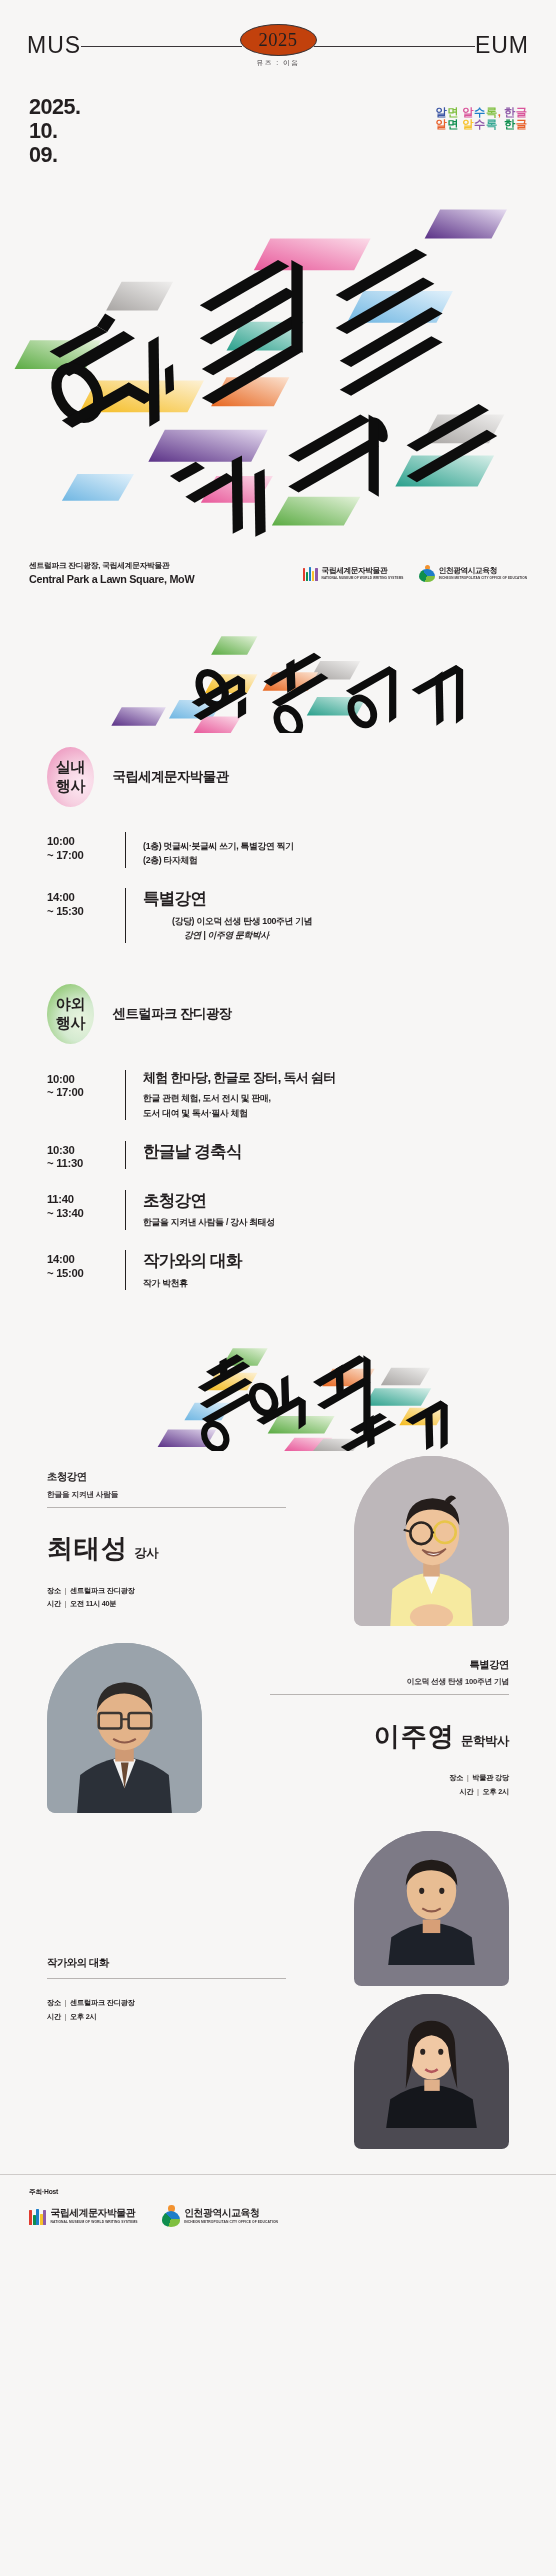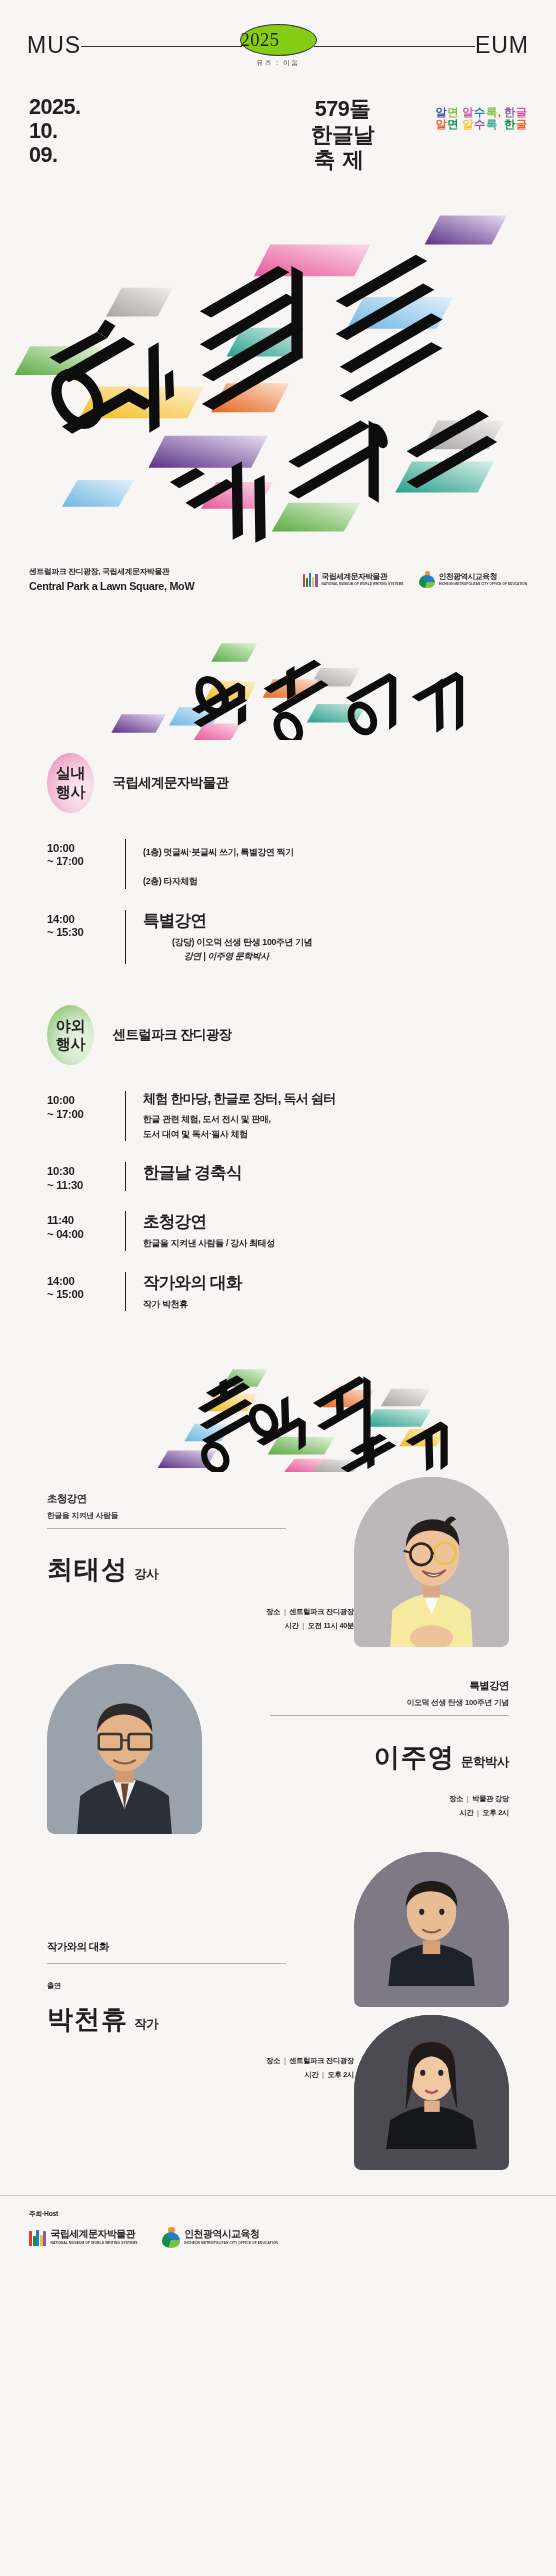--- a/index.html
+++ b/index.html
@@ -12,21 +12,21 @@
   }
   .page { width: 556px; min-height: 3177px; position: relative; background: #f7f6f5; overflow: hidden; }
 
   
   .masthead { padding: 24px 27px 0; display: flex; align-items: center; gap: 0; }
   .mast-word { font-size: 23px; letter-spacing: 1px; font-weight: 400; color: #231f20; font-family: "Liberation Sans", sans-serif; }
   .mast-rule { flex: 1; height: 0.5px; background: #3a3538; }
   .mast-badge { position: relative; display: flex; flex-direction: column; align-items: center; margin: 0 -2.1px; }
   .mast-oval {
     width: 77px; height: 32px; border: 0.8px solid #3a3538; border-radius: 50%;
-    display: flex; align-items: center; justify-content: flex-start; background: #84cc16;
+    display: flex; align-items: center; justify-content: center; background: #c2410c;
   }
   .mast-year { font-size: 18.5px; font-family: "Liberation Serif", serif; letter-spacing: 0.5px; }
   .mast-sub { font-size: 6.7px; letter-spacing: 1.5px; margin-top: 2.6px; color: #3a3538; }
 
   
   .toprow { display: flex; padding: 27px 29px 0; position: relative; }
   .date-col { width: 129px; }
   .date-line { font-size: 21.6px; font-weight: 700; line-height: 1.12; letter-spacing: -0.5px; }
   .fest-col { flex: 1; text-align: center; padding-top: 1px; }
   .fest-line { font-size: 21.6px; font-weight: 700; line-height: 1.2; letter-spacing: -0.5px; }
@@ -91,21 +91,21 @@
   .spk-info { flex: 1; }
   .spk.rev .spk-info { text-align: right; }
   .spk-role { font-size: 10.3px; font-weight: 800; letter-spacing: -0.4px; }
   .spk-topic { font-size: 7.7px; font-weight: 600; letter-spacing: -0.2px; margin-top: 5.2px; color: #3a3538; }
   .spk-rule { height: 0.5px; background: #b8b4b2; margin: 7.2px 0 0; width: 78%; }
   .spk.rev .spk-rule { margin-left: auto; }
   .spk-name-row { display: flex; align-items: baseline; gap: 6.2px; margin-top: 24px; }
   .spk.rev .spk-name-row { justify-content: flex-end; }
   .spk-name { font-size: 26px; font-weight: 800; letter-spacing: 1px; }
   .spk-title { font-size: 12.4px; font-weight: 700; letter-spacing: -0.4px; }
-  .spk-meta { margin-top: 17.5px; font-size: 7.2px; font-weight: 600; letter-spacing: -0.2px; line-height: 1.9; color: #231f20; text-align: right; }
+  .spk-meta { margin-top: 17.5px; font-size: 7.2px; font-weight: 600; letter-spacing: -0.2px; line-height: 1.9; color: #231f20; }
   .spk-meta b { font-weight: 700; }
   .spk-meta .sep { color: #9b9795; margin: 0 3.6px; }
   .spk-photo { width: 155px; height: 170px; position: relative; flex: 0 0 155px; }
   .photo-arch { position: absolute; inset: 0; border-radius: 77px 77px 8.2px 8.2px; overflow: hidden; }
 
   
   .spk-names-stack .spk-name-row { margin-top: 11.3px; }
   .spk-names-stack .tag { font-size: 7.2px; font-weight: 700; color: #3a3538; letter-spacing: -0.2px; }
 
   
@@ -136,25 +136,20 @@
     </div>
     <div class="mast-rule"></div>
     <div class="mast-word">EUM</div>
   </div>
 
   <div class="toprow">
     <div class="date-col">
       <div class="date-line">2025.</div>
       <div class="date-line">10.</div>
       <div class="date-line">09.</div>
-    </div>
-    <div class="fest-col">
-      <div class="fest-line">579돌</div>
-      <div class="fest-line">한글날</div>
-      <div class="fest-line spaced">축제</div>
     </div>
     <div class="hangul-badge">
       <div style="display:flex;flex-direction:column;gap:1px;">
         <div class="hb-row">
           <span style="color:#3b55a4">알</span>
             <span style="color:#7fbf3f">면</span>
             <span style="color:#d9559b">&nbsp;알</span>
             <span style="color:#1e7ec8">수</span>
             <span style="color:#7fbf3f">록</span>
             <span style="color:#e8612c">,</span>
@@ -351,21 +346,21 @@
       </div>
       <div class="sched-rows">
         <div class="srow">
           <div class="stime">
             <div class="t1">10:00</div>
             <div class="t2">~ 17:00</div>
           </div>
           <div class="sbar"></div>
           <div class="sbody">
             <div class="dsc">(1층) 멋글씨·붓글씨 쓰기, 특별강연 찍기</div>
-            <div class="dsc" style="margin-top:16px">(2층) 타자체험</div>
+            <div class="dsc" style="margin-top:1px">(2층) 타자체험</div>
           </div>
         </div>
         <div class="srow">
           <div class="stime">
             <div class="t1">14:00</div>
             <div class="t2">~ 15:30</div>
           </div>
           <div class="sbar"></div>
           <div class="sbody">
             <div class="ttl">특별강연</div>
@@ -403,21 +398,21 @@
             <div class="t2">~ 11:30</div>
           </div>
           <div class="sbar"></div>
           <div class="sbody">
             <div class="ttl">한글날 경축식</div>
           </div>
         </div>
         <div class="srow">
           <div class="stime">
             <div class="t1">11:40</div>
-            <div class="t2">~ 04:00</div>
+            <div class="t2">~ 13:40</div>
           </div>
           <div class="sbar"></div>
           <div class="sbody">
             <div class="ttl">초청강연</div>
             <div class="dsc">한글을 지켜낸 사람들 / 강사 최태성</div>
           </div>
         </div>
         <div class="srow">
           <div class="stime">
             <div class="t1">14:00</div>
@@ -560,27 +555,20 @@
             <path d="M128 186 Q150 200 172 186" fill="none" stroke="#8d5a4a" stroke-width="4"></path>
           </svg>
         </div>
       </div>
     </div>
 
     <div class="spk spk-names-stack">
       <div class="spk-info">
         <div class="spk-role">작가와의 대화</div>
         <div class="spk-rule" style="margin-top:8.2px"></div>
-        <div style="margin-top:17.5px">
-          <div class="tag">출연</div>
-          <div class="spk-name-row">
-            <span class="spk-name">박천휴</span>
-            <span class="spk-title">작가</span>
-          </div>
-        </div>
         <div class="spk-meta">
           <div>
             <b>장소</b><span class="sep">|</span><span>센트럴파크 잔디광장</span>
           </div>
           <div>
             <b>시간</b><span class="sep">|</span><span>오후 2시</span>
           </div>
         </div>
       </div>
       <div style="width:155px;flex:0 0 155px;display:flex;flex-direction:column;gap:8.2px;">

